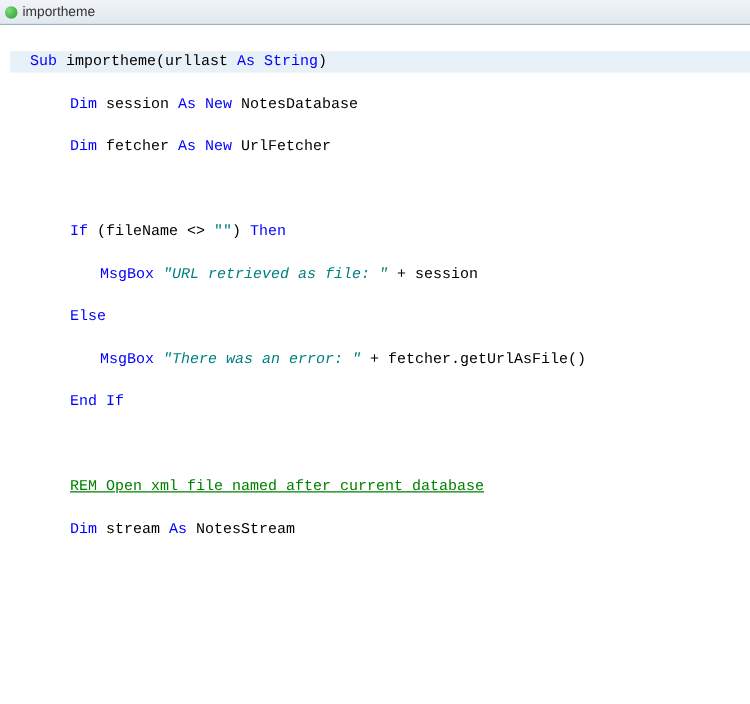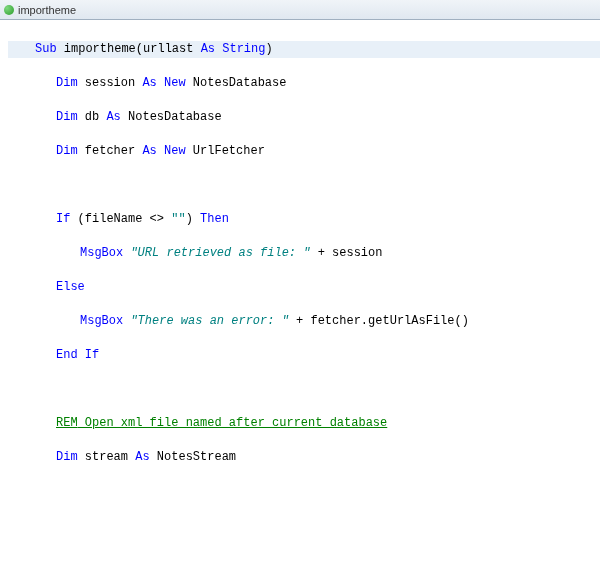--- a/index.html
+++ b/index.html
@@ -35,36 +35,35 @@
       line-height: 17px;
       white-space: pre;
       overflow-x: auto;
     }
     .line { display: block; }
     .highlight { background: #e8f0f8; }
     .kw { color: #0000ff; }
     .str { color: #008080; font-style: italic; }
     .comment { color: #008000; text-decoration: underline; }
     .cyan { color: #008080; }
-    .ind1 { padding-left: 27px; }
+    .ind1 { padding-left: 16px; }
     .ind2 { padding-left: 48px; }
     .ind3 { padding-left: 72px; }
   </style>
 </head>
 <body>
 
 <div class="tab-bar">
   <span class="tab-icon"></span>
   <span>importheme</span>
 </div>
 
 <div class="code-area">
 <span class="line ind1 highlight"><span class="kw">Sub</span> <span>importheme</span><span>(</span><span>urllast </span><span class="kw">As String</span><span>)</span></span>
 <span class="line ind2"><span class="kw">Dim</span><span> session </span><span class="kw">As New</span><span> NotesDatabase</span></span>
-<span class="line ind2"><span class="kw">Dim</span><span> db </span><span class="kw">As</span><span> NotesDatabase</span></span>
 <span class="line ind2"><span class="kw">Dim</span><span> fetcher </span><span class="kw">As New</span><span> UrlFetcher</span></span>
 <span class="line"> </span>
 <span class="line ind2"><span class="kw">If</span><span> (fileName &lt;&gt; </span><span class="cyan">""</span><span>) </span><span class="kw">Then</span></span>
 <span class="line ind3"><span class="kw">MsgBox</span><span> </span><span class="str">"URL retrieved as file: "</span><span> + session</span></span>
 <span class="line ind2"><span class="kw">Else</span></span>
 <span class="line ind3"><span class="kw">MsgBox</span><span> </span><span class="str">"There was an error: "</span><span> + fetcher.getUrlAsFile()</span></span>
 <span class="line ind2"><span class="kw">End If</span></span>
 <span class="line"> </span>
 <span class="line ind2"><span class="comment"><span>REM</span><span> Open xml file named after current database</span></span></span>
 <span class="line ind2"><span class="kw">Dim</span><span> stream </span><span class="kw">As</span><span> NotesStream</span></span>

